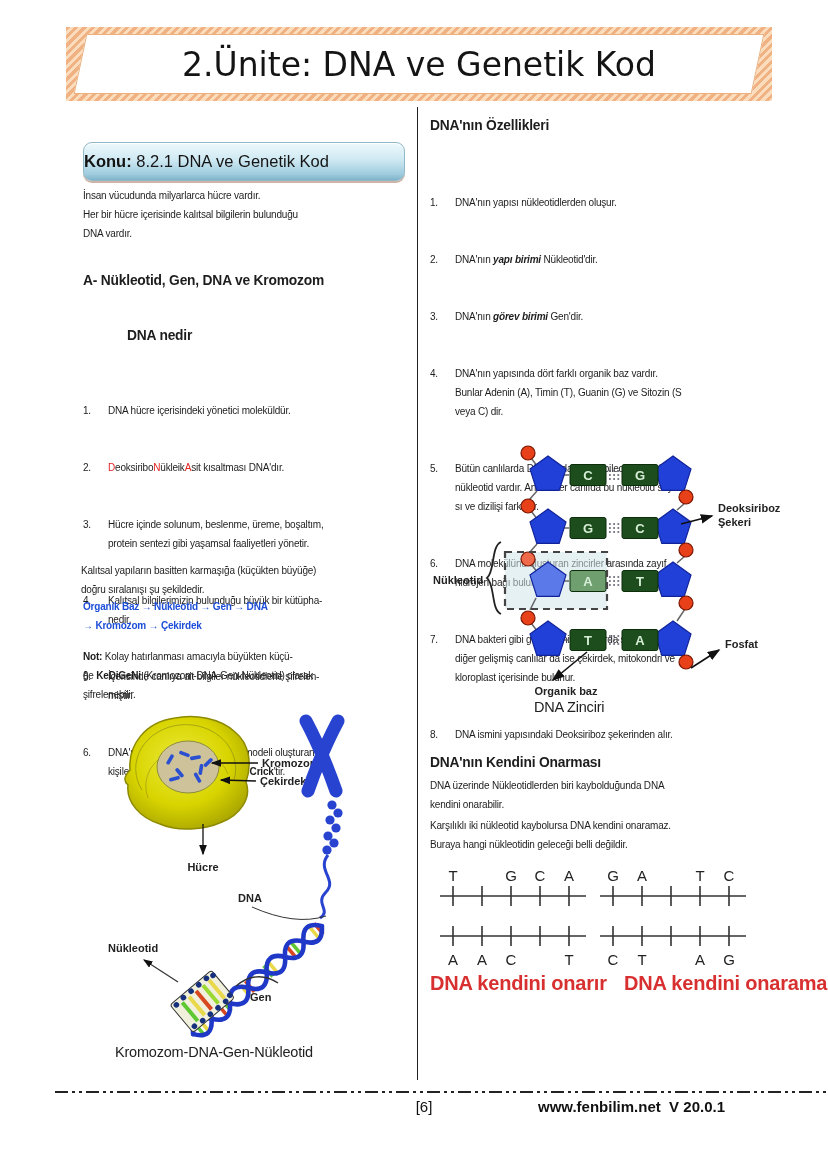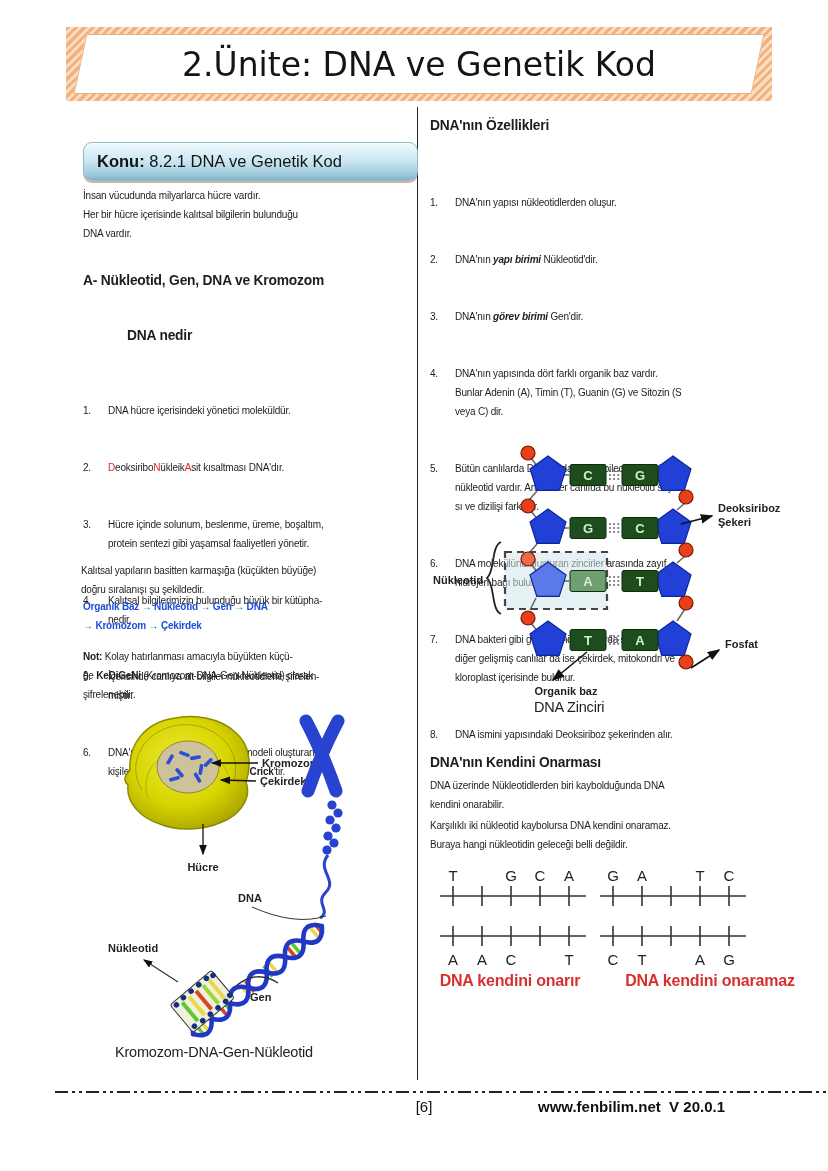--- a/index.html
+++ b/index.html
@@ -8,33 +8,33 @@
   .abs{position:absolute;}
   .txtblk{white-space:pre;font-size:10px;line-height:19px;letter-spacing:-0.2px;color:#1d1d1d;}
   .b{font-weight:bold;}
   .bi{font-weight:bold;font-style:italic;}
   .red{color:#e32222;}
   .blueseq{color:#1d4ed8;font-weight:bold;}
   .h{font-weight:bold;font-size:13.8px;}
   .li{display:flex;}
   .num{width:25px;flex:none;}
   .figcap{font-size:14.5px;color:#222;letter-spacing:-0.2px;}
-  .redcap{color:#d83030;font-weight:bold;font-size:16px;text-align:center;letter-spacing:-0.2px;white-space:pre;}
+  .redcap{color:#d83030;font-weight:bold;font-size:20px;text-align:center;letter-spacing:-0.2px;white-space:pre;}
   
   .banner{position:absolute;left:66px;top:27px;width:706px;height:74px;overflow:hidden;
           background:repeating-linear-gradient(135deg,#f0b183 0 3px,#fbdcbd 3px 6px);}
   .banner-inner{position:absolute;left:14px;top:7px;right:14px;bottom:7px;background:#fff;
           border:1px solid #eab17f;transform:skewX(-12deg);}
   .banner-title{position:absolute;left:0;top:7px;right:0;bottom:7px;display:flex;align-items:center;
           justify-content:center;font-family:"DejaVu Sans",sans-serif;font-size:33px;color:#141414;}
   
   .konu{position:absolute;left:83px;top:142px;width:320px;height:37px;border-radius:9px;
         background:linear-gradient(#eef9fc 0%,#cfe9f3 45%,#9ecbdd 85%,#7fb3c9 100%);
         border:1px solid #8fb9c9;box-shadow:0 2px 0 rgba(150,90,60,.45), inset 0 1px 0 #fff;
-        display:flex;align-items:center;padding-left:13px;font-size:16.5px;color:#141414;}
+        display:flex;align-items:center;font-size:16.5px;color:#141414;}
   .vdivider{position:absolute;left:417px;top:107px;width:1.4px;height:973px;background:#222;}
   .footline{position:absolute;left:55px;top:1091px;width:773px;height:2.4px;
         background:repeating-linear-gradient(90deg,#222 0 13px,transparent 13px 17px,#222 17px 20px,
         transparent 20px 24px,#222 24px 27px,transparent 27px 31px);}
   .foot{font-size:15px;white-space:pre;color:#111;}
   svg text{font-family:"Liberation Sans",sans-serif;}
 </style>
 </head>
 <body>
 

